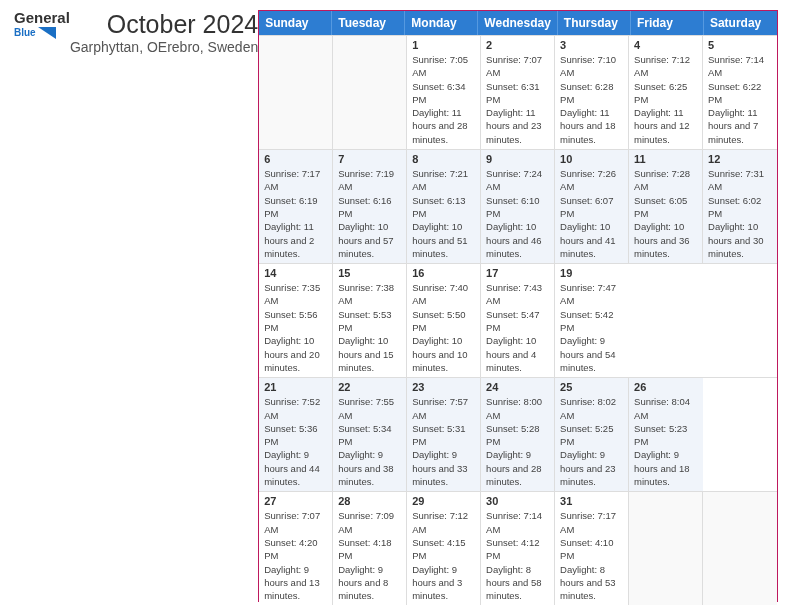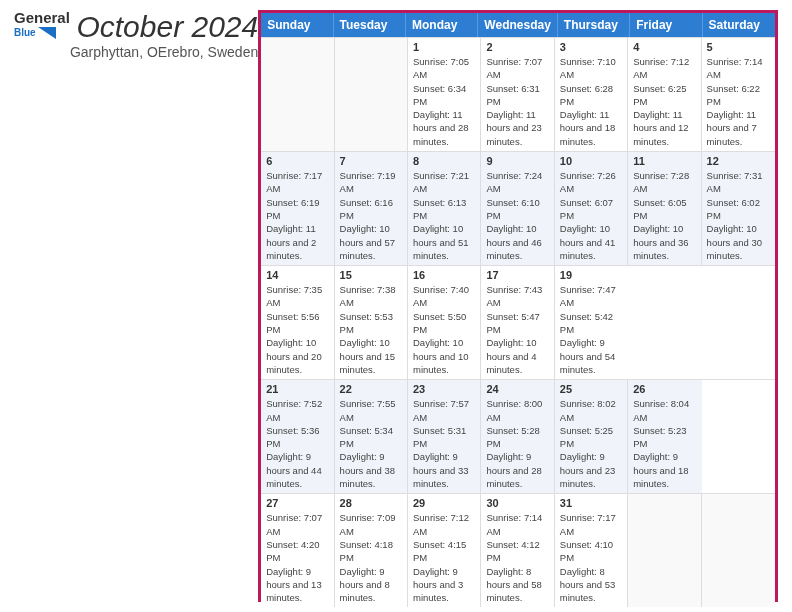--- a/index.html
+++ b/index.html
@@ -24,34 +24,33 @@
     }
     .logo {
       display: flex;
       align-items: center;
       gap: 4px;
     }
     .title-area {
       text-align: right;
     }
     .month-title {
-      font-size: 30px;
+      font-size: 25px;
       font-weight: 300;
       color: #333;
-      font-style: italic;
     }
     .subtitle {
       font-size: 14px;
       color: #555;
     }
     .calendar {
       flex: 1;
       display: flex;
       flex-direction: column;
-      border: 3px solid #be185d;
+      border: 1px solid #be185d;
     }
     .cal-header {
       display: grid;
       grid-template-columns: repeat(7, 1fr);
       background: #2d7dd2;
     }
     .cal-header-cell {
       color: #fff;
       font-size: 12px;
       font-weight: bold;

